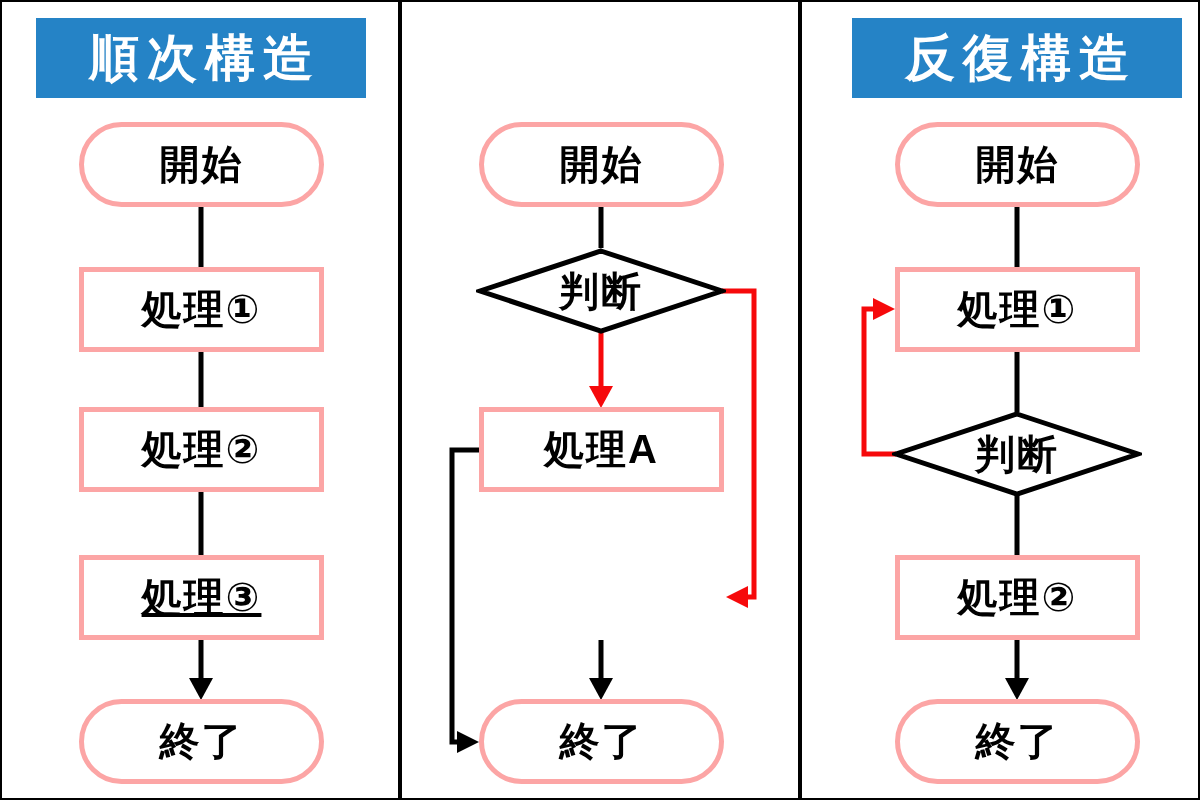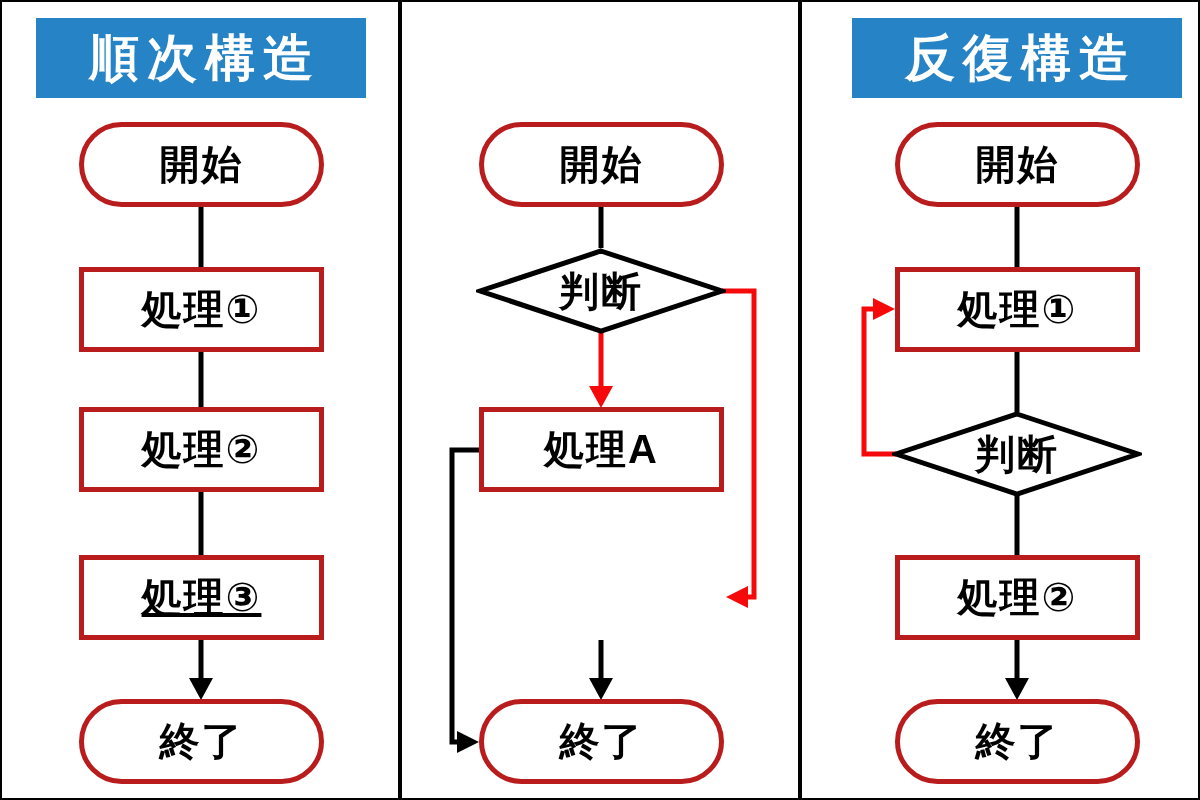--- a/index.html
+++ b/index.html
@@ -27,21 +27,21 @@
     background: #2583c6;
     color: #ffffff;
     font-size: 50px; font-weight: bold; letter-spacing: 8px; text-indent: 8px;
     display: flex; align-items: center; justify-content: center;
     white-space: nowrap;
   }
   .node {
     position: absolute;
     width: 245px; height: 85px;
     background: #ffffff;
-    border: 5px solid #b91c1c;
+    border: 5px solid #fca5a5;
     color: #000000;
     font-size: 40px; font-weight: bold; letter-spacing: 2px;
     display: flex; align-items: center; justify-content: center;
     white-space: nowrap;
   }
   .terminator { border-radius: 43px; }
   .diamond {
     border: none; background: transparent;
     width: 250px; height: 86px;
   }

